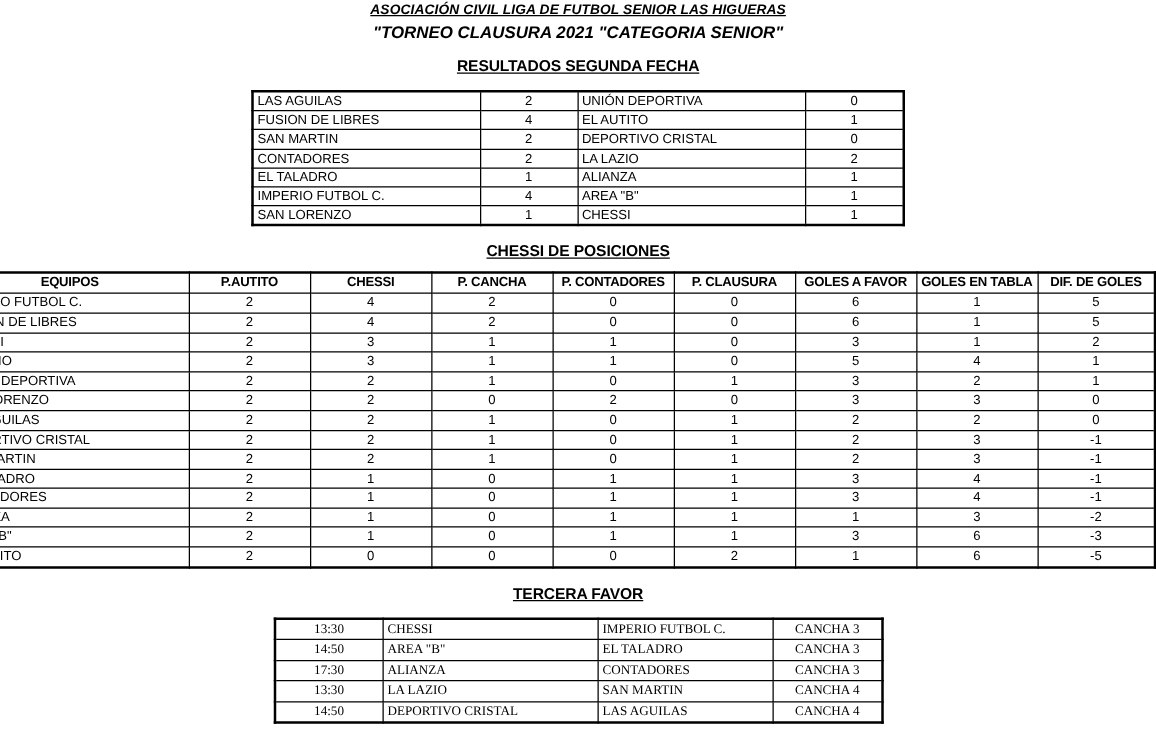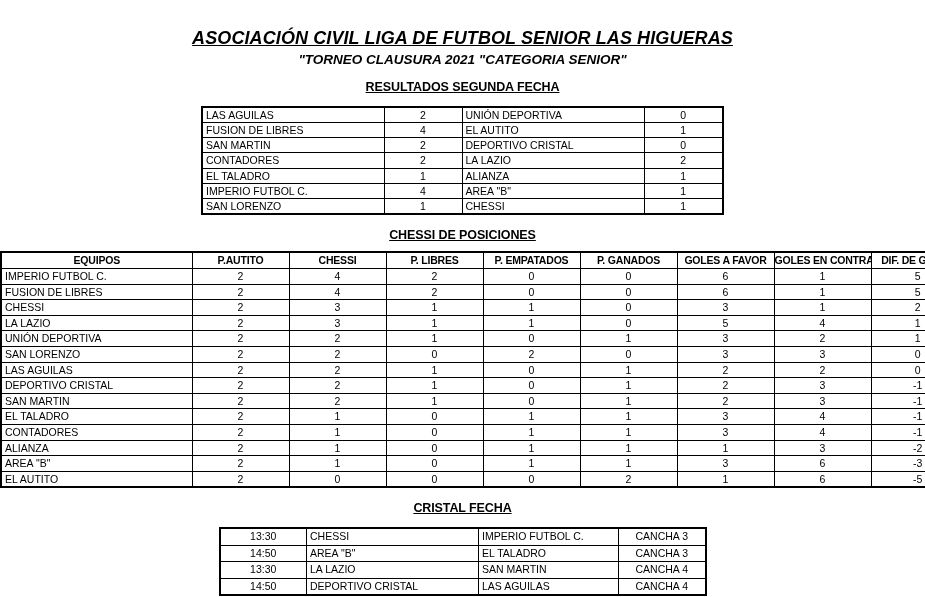--- a/index.html
+++ b/index.html
@@ -14,23 +14,23 @@
     color: #000000;
     overflow: hidden;
     position: relative;
   }
 
   
   .doc-title {
     text-align: center;
     font-weight: bold;
     font-style: italic;
-    font-size: 18px;
+    font-size: 11px;
     letter-spacing: 0.1px;
-    margin-top: 27px;
+    margin-top: 2px;
     line-height: 1.25;
   }
   .doc-title span { text-decoration: underline; }
 
   .doc-subtitle {
     text-align: center;
     font-weight: bold;
     font-style: italic;
     font-size: 13.5px;
     margin-top: 2px;
@@ -76,21 +76,21 @@
   table.results td { height: 14.2px; line-height: 14.2px; }
   table.results .c-home  { width: 182px; }
   table.results .c-hg    { width: 78px; }
   table.results .c-away  { width: 182px; }
   table.results .c-ag    { width: 79px; }
 
   
   .standings-wrap {
     margin-top: 9px;
     display: flex;
-    justify-content: flex-start;
+    justify-content: flex-end;
   }
   table.standings {
     width: 871px;
     border: 2px solid #000;
   }
   table.standings th {
     font-weight: bold;
     text-align: center;
     font-size: 10.5px;
     height: 15px;
@@ -105,21 +105,21 @@
   
   .fixtures-wrap {
     margin-top: 12px;
     display: flex;
     justify-content: center;
   }
   table.fixtures {
     width: 486px;
     border: 2px solid #000;
   }
-  table.fixtures td { height: 15.5px; line-height: 15.5px; }
+  table.fixtures td { height: 15.5px; line-height: 15.5px; font-family: Liberation Serif, serif; }
   table.fixtures .c-time  { width: 87px; text-align: center; }
   table.fixtures .c-teamA { width: 172px; }
   table.fixtures .c-teamB { width: 140px; }
   table.fixtures .c-field { width: 87px; text-align: center; letter-spacing: 0.3px; }
 
   .gap-a { height: 12px; }
   .gap-b { height: 13px; }
 </style>
 </head>
 <body>
@@ -207,25 +207,25 @@
         <col class="c-num">
         <col class="c-num">
         <col class="c-num">
         <col class="c-num2">
     </colgroup>
     <thead>
       <tr id="standings-head-row">
           <th>EQUIPOS</th>
           <th>P.AUTITO</th>
           <th>CHESSI</th>
-          <th>P. LIBRES</th>
-          <th>P. EMPATADOS</th>
-          <th>P. GANADOS</th>
+          <th>P. CANCHA</th>
+          <th>P. CONTADORES</th>
+          <th>P. CLAUSURA</th>
           <th>GOLES A FAVOR</th>
-          <th>GOLES EN CONTRA</th>
+          <th>GOLES EN TABLA</th>
           <th>DIF. DE GOLES</th>
         </tr>
     </thead>
     <tbody id="standings-body">
         <tr>
           <td class="t-left">IMPERIO FUTBOL C.</td>
           <td class="t-center">2</td>
           <td class="t-center">4</td>
           <td class="t-center">2</td>
           <td class="t-center">0</td>
@@ -377,21 +377,21 @@
           <td class="t-center">6</td>
           <td class="t-center">-5</td>
         </tr>
       </tbody>
   </table>
 </div>
 
 <div class="gap-b"></div>
 
 <div class="section-title">
-  <span>CRISTAL FECHA</span>
+  <span>TERCERA FAVOR</span>
 </div>
 
 <div class="fixtures-wrap">
   <table class="fixtures">
     <colgroup>
       <col class="c-time">
         <col class="c-teamA">
         <col class="c-teamB">
         <col class="c-field">
     </colgroup>
@@ -402,20 +402,26 @@
           <td class="t-left">IMPERIO FUTBOL C.</td>
           <td class="t-center">CANCHA  3</td>
         </tr>
         <tr>
           <td class="t-center">14:50</td>
           <td class="t-left">AREA "B"</td>
           <td class="t-left">EL TALADRO</td>
           <td class="t-center">CANCHA  3</td>
         </tr>
         <tr>
+          <td class="t-center">17:30</td>
+          <td class="t-left">ALIANZA</td>
+          <td class="t-left">CONTADORES</td>
+          <td class="t-center">CANCHA  3</td>
+        </tr>
+        <tr>
           <td class="t-center">13:30</td>
           <td class="t-left">LA LAZIO</td>
           <td class="t-left">SAN MARTIN</td>
           <td class="t-center">CANCHA  4</td>
         </tr>
         <tr>
           <td class="t-center">14:50</td>
           <td class="t-left">DEPORTIVO CRISTAL</td>
           <td class="t-left">LAS AGUILAS</td>
           <td class="t-center">CANCHA  4</td>

